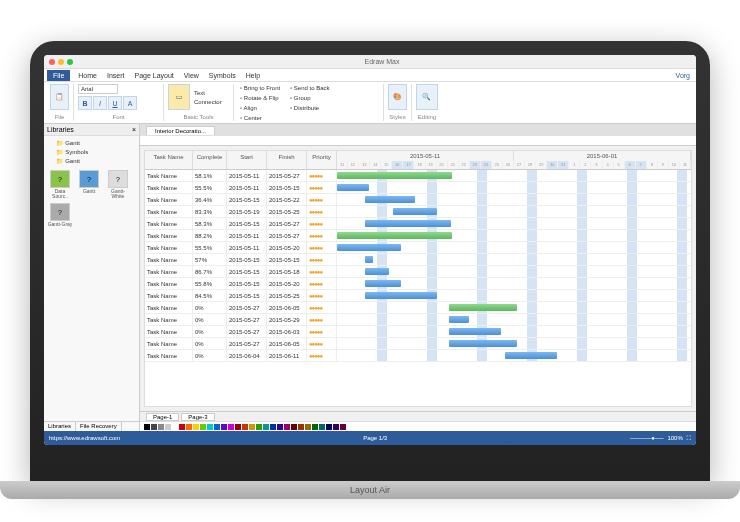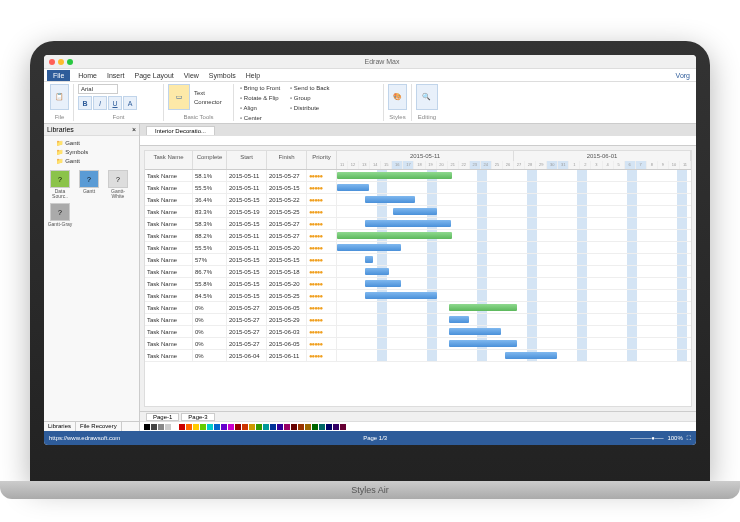--- a/index.html
+++ b/index.html
@@ -436,14 +436,14 @@
   <span>https://www.edrawsoft.com</span>
   <span>Page 1/3</span>
   <div class="status-right">
     <span>─────●──</span>
     <span>100%</span>
     <span>⛶</span>
   </div>
 </div>
 
 </div>
-<div class="base">Styles Air</div>
+<div class="base">Layout Air</div>
 </div>
 
 </body></html>

